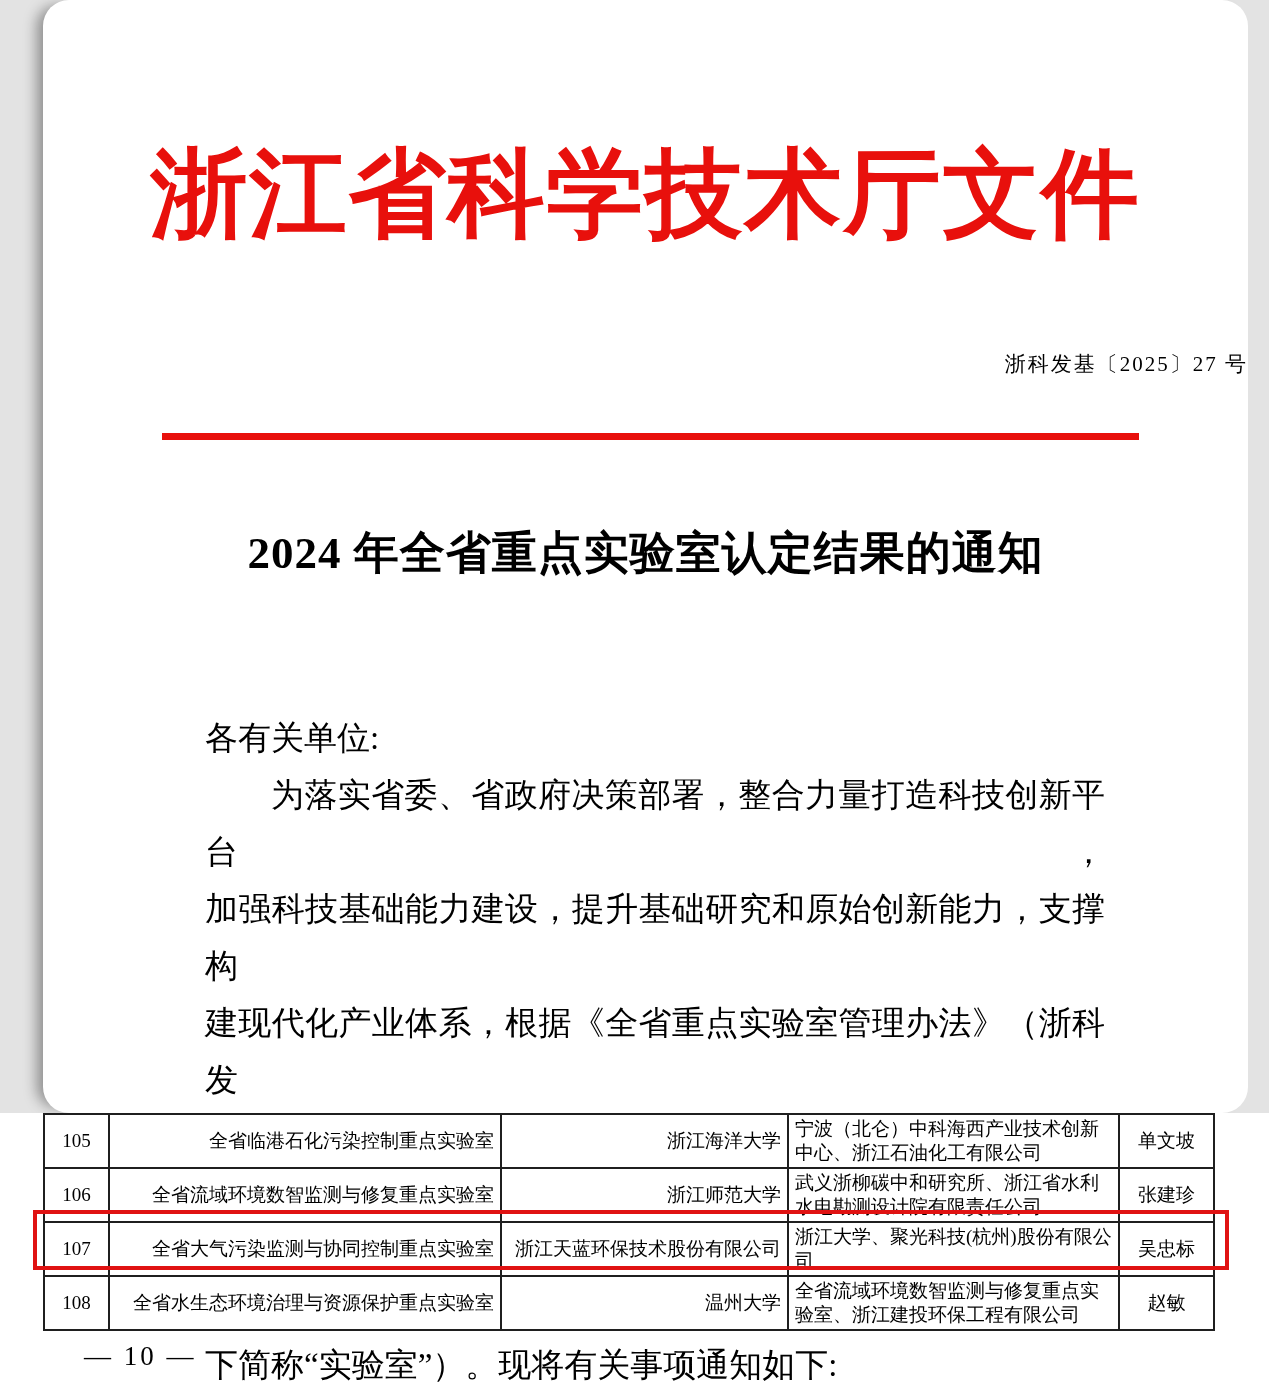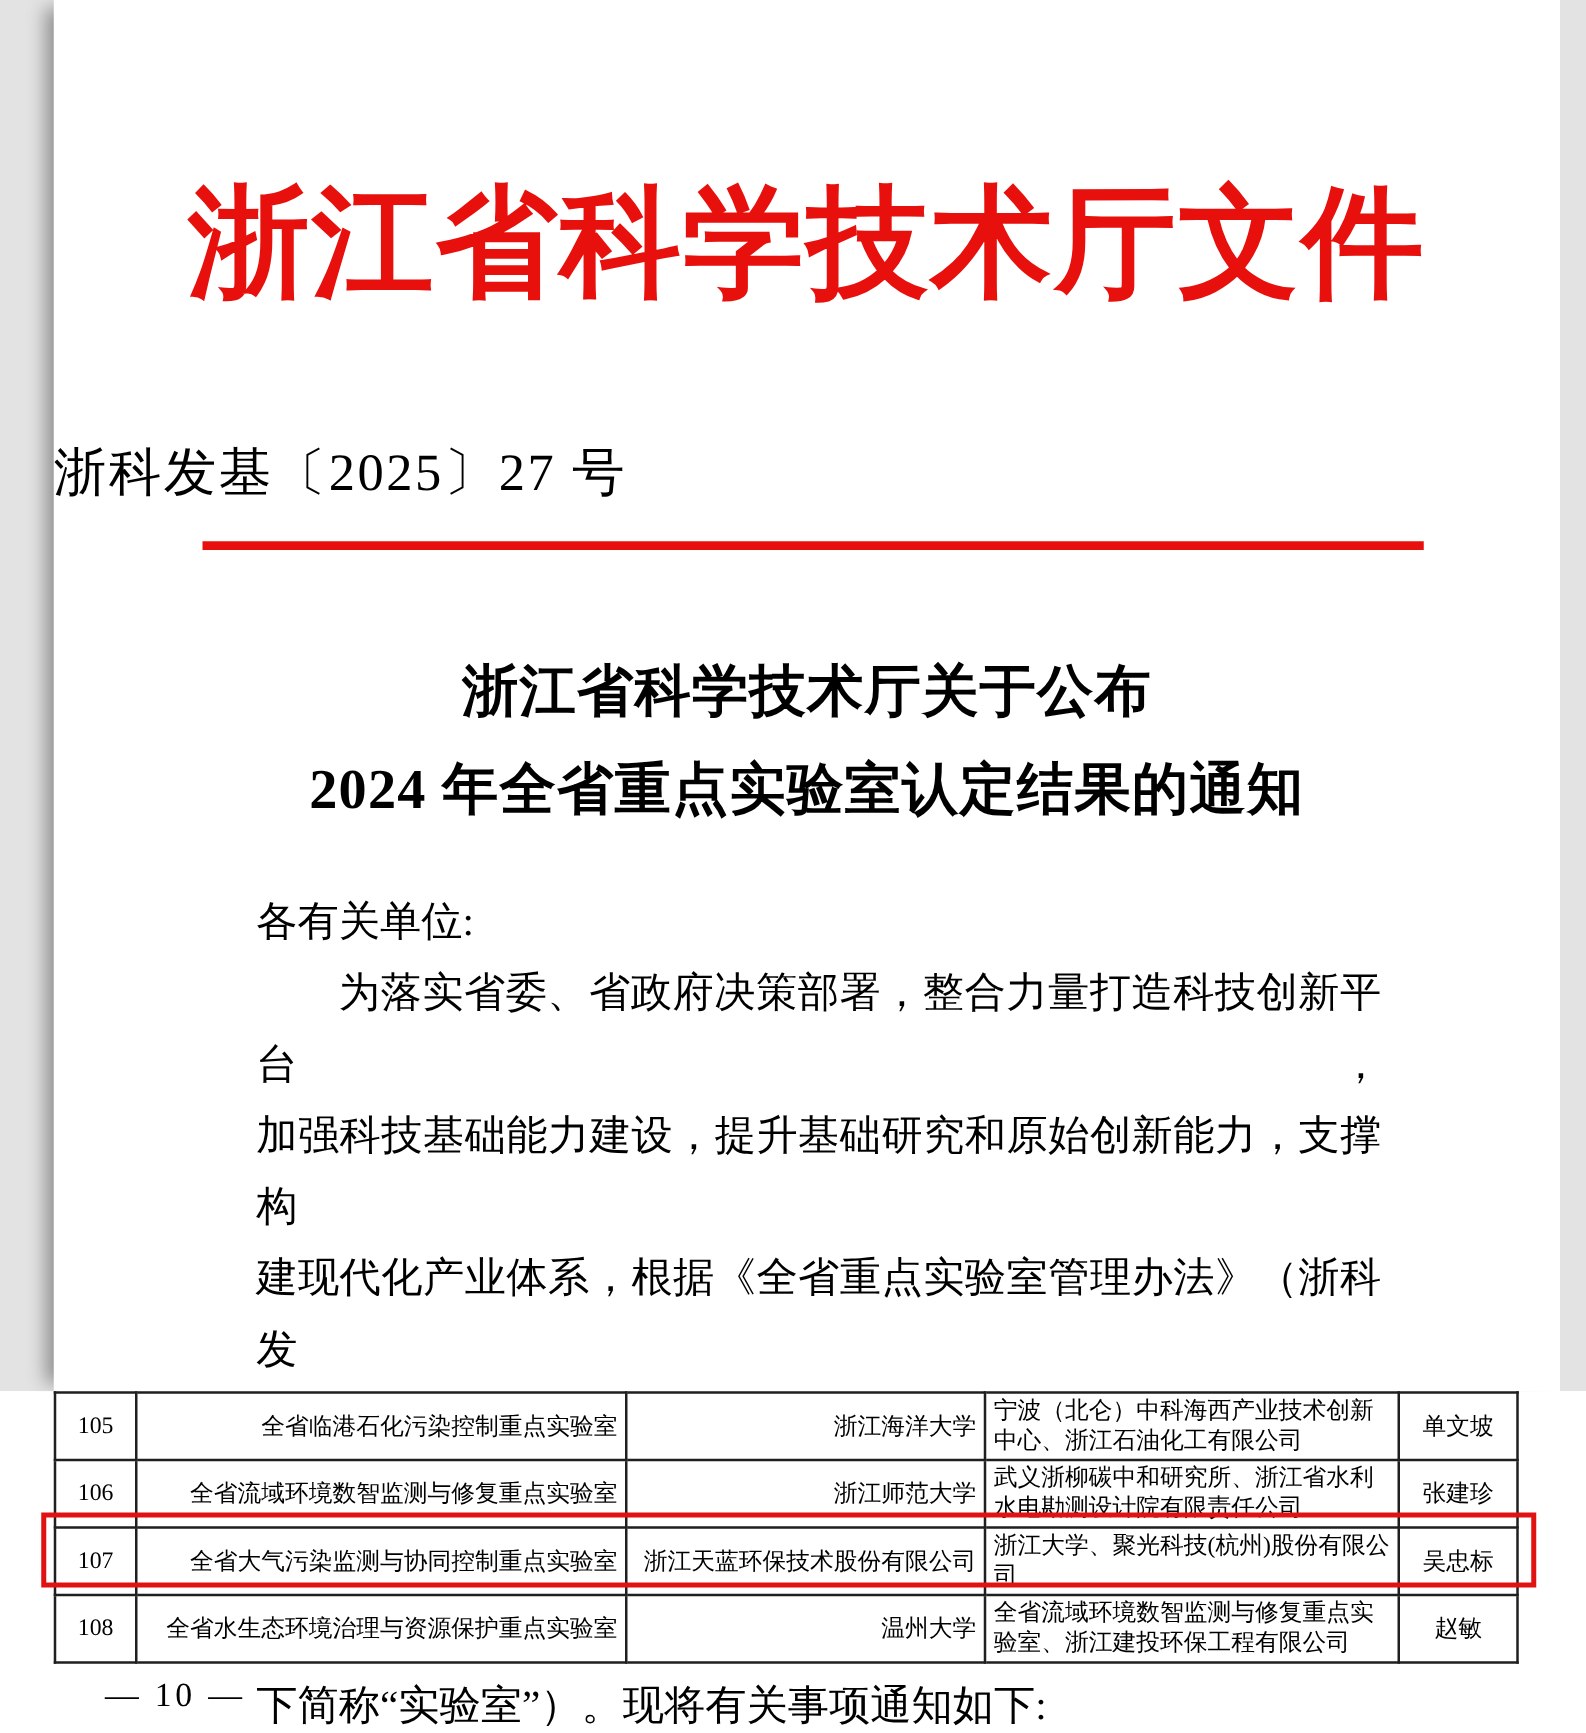--- a/index.html
+++ b/index.html
@@ -23,41 +23,42 @@
     background: #e3e3e3;
   }
   .page {
     position: absolute;
     top: 0;
     left: 43px;
     width: 1205px;
     height: 1113px;
     background: #ffffff;
     box-shadow: -12px 0 14px -6px rgba(0,0,0,0.38);
+    border-radius: 26px;
   }
   .doc-title {
     position: absolute;
     top: 130px;
     left: 0;
     width: 100%;
     margin: 0;
     text-align: center;
     font-size: 97px;
     font-weight: bold;
     letter-spacing: 2px;
     color: #e8100c;
     white-space: nowrap;
   }
   .doc-number {
     position: absolute;
     top: 350px;
     left: 0;
     width: 100%;
-    text-align: left;
-    font-size: 42px;
+    text-align: right;
+    font-size: 21px;
     letter-spacing: 2px;
   }
   .red-rule {
     position: absolute;
     top: 433px;
     left: 119px;
     width: 977px;
     height: 7px;
     background: #e8100c;
   }
@@ -146,21 +147,20 @@
 </head>
 <body>
 
 <div class="top-area"></div>
 
 <div class="page">
   <h1 class="doc-title">浙江省科学技术厅文件</h1>
   <div class="doc-number">浙科发基〔2025〕27 号</div>
   <div class="red-rule"></div>
   <div class="subtitle">
-    <div>浙江省科学技术厅关于公布</div>
     <div>2024 年全省重点实验室认定结果的通知</div>
   </div>
   <div class="body-text">
     <div class="para-line">各有关单位:</div>
     <div class="para-line fill indent">为落实省委、省政府决策部署，整合力量打造科技创新平台，</div>
     <div class="para-line fill">加强科技基础能力建设，提升基础研究和原始创新能力，支撑构</div>
     <div class="para-line fill">建现代化产业体系，根据《全省重点实验室管理办法》（浙科发</div>
     <div class="para-line fill">基〔2023〕40 号）规定，经我厅组织评审和论证，认定“全省智</div>
     <div class="para-line fill">能建造与工程软件重点实验室”等 137 家为全省重点实验室（以</div>
     <div class="para-line">下简称“实验室”）。现将有关事项通知如下:</div>

